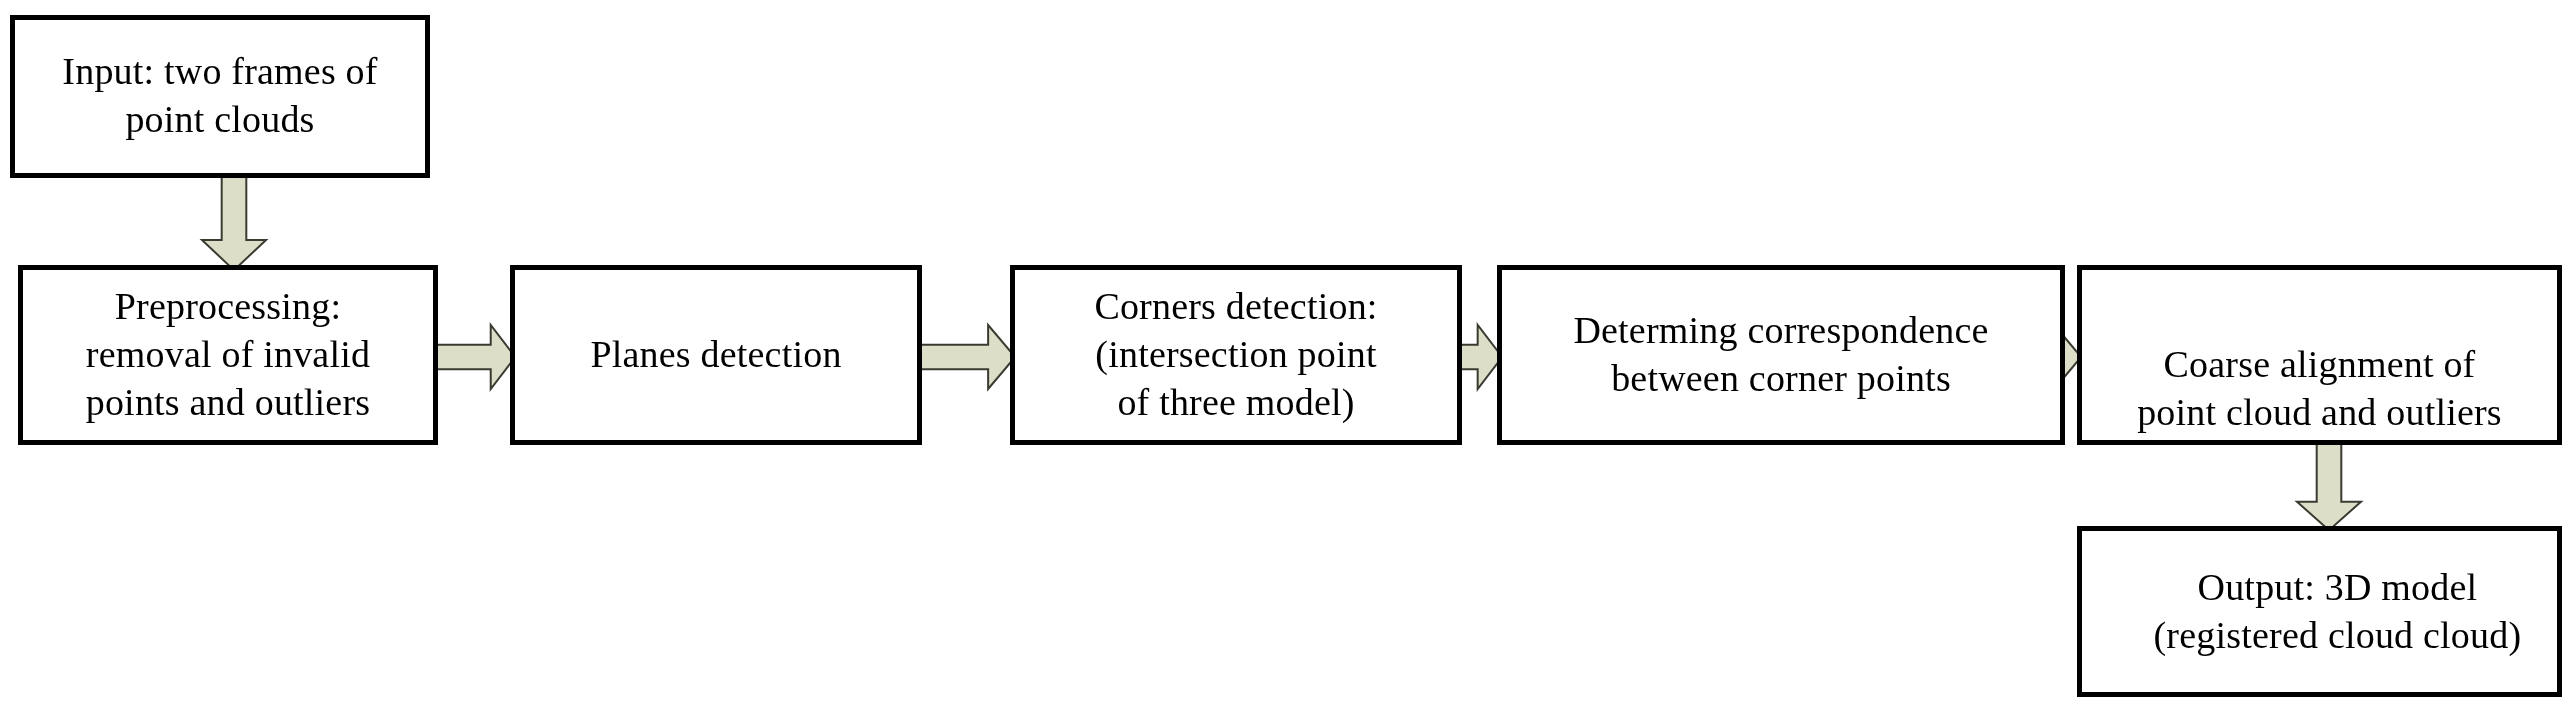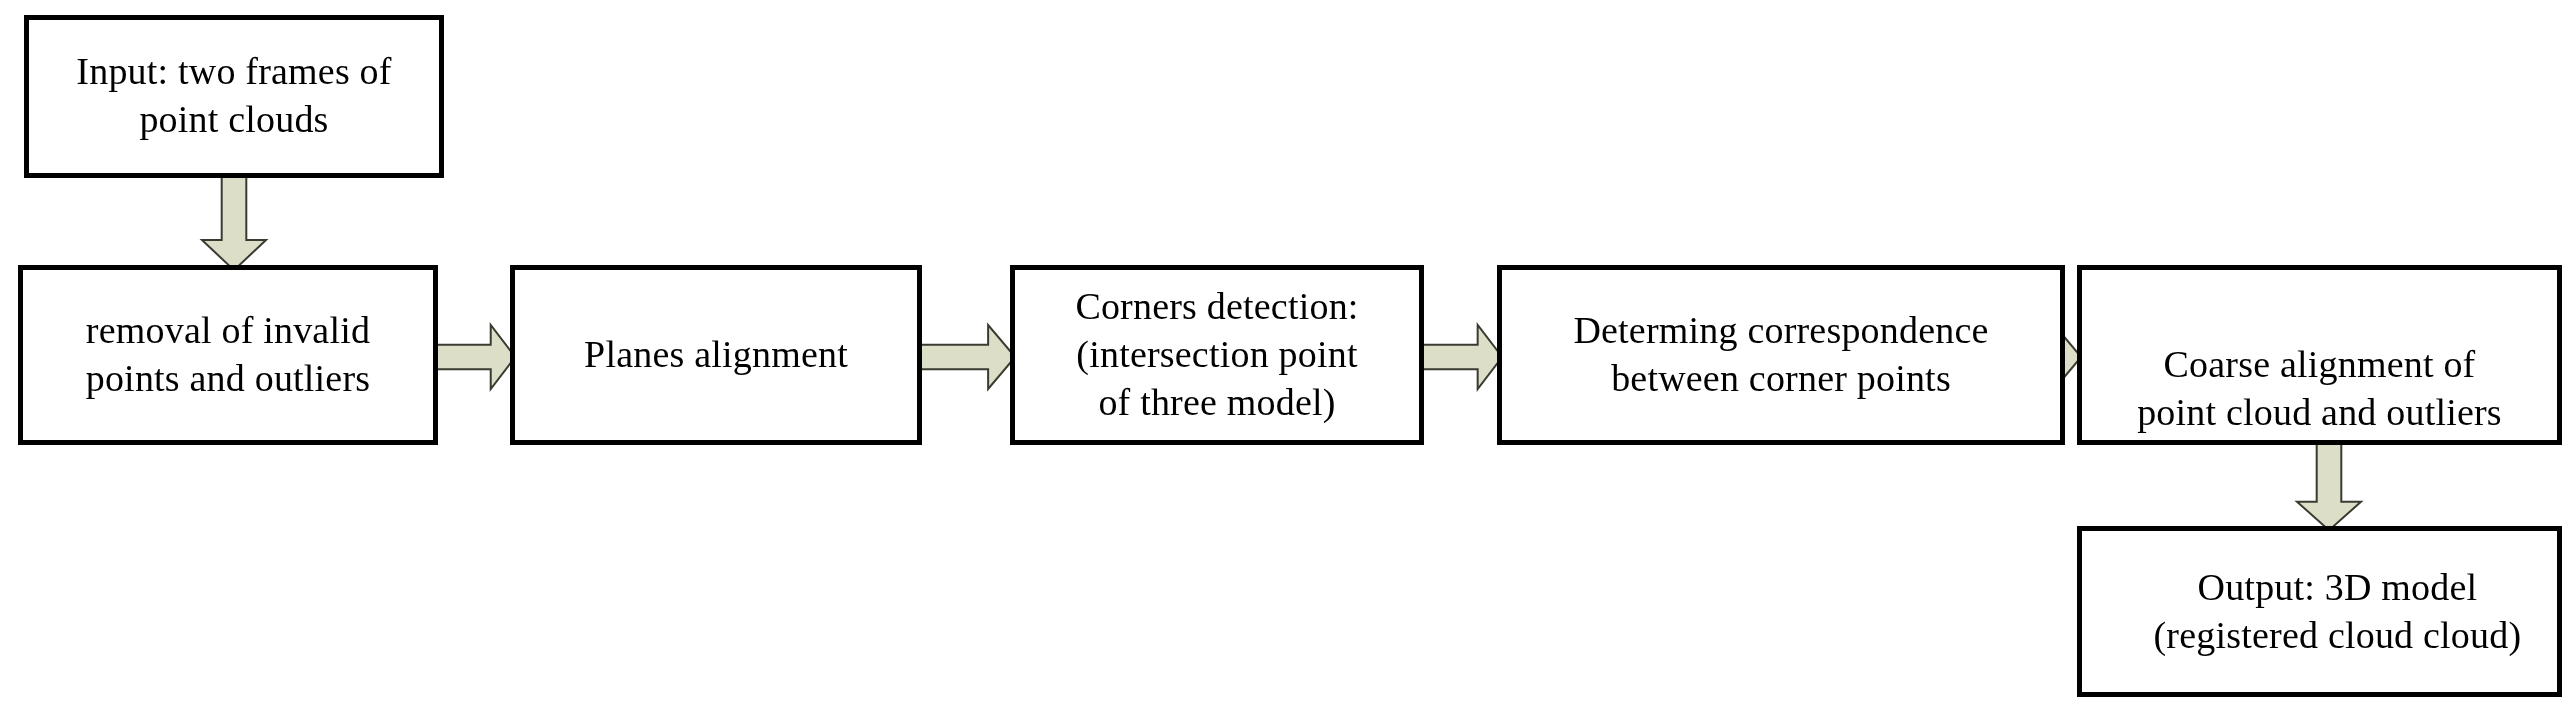--- a/index.html
+++ b/index.html
@@ -91,41 +91,42 @@
       <polygon points="0,24 85,24 85,0 118,39 85,78 85,54 0,54"></polygon>
     </svg>
   </div>
 
   <div class="arrow" style="left:2297px; top:440px; width:64px; height:91px;">
     <svg viewBox="0 0 78 112" preserveAspectRatio="none">
       <polygon points="24,0 54,0 54,76 78,76 39,111 0,76 24,76"></polygon>
     </svg>
   </div>
 
-  <div class="node" style="left:24px; top:14.7px; width:420px; height:163px;">
+  <div class="node" style="left:10px; top:14.7px; width:420px; height:163px;">
     <span class="lines">
       <span class="ln">Input: two frames of</span>
       <span class="ln">point clouds</span>
     </span>
   </div>
 
   <div class="node" style="left:18px; top:265px; width:420px; height:180px;">
     <span class="lines">
+      <span class="ln">Preprocessing:</span>
       <span class="ln">removal of invalid</span>
       <span class="ln">points and outliers</span>
     </span>
   </div>
 
   <div class="node" style="left:510px; top:265px; width:412px; height:180px;">
     <span class="lines">
-      <span class="ln">Planes alignment</span>
+      <span class="ln">Planes detection</span>
     </span>
   </div>
 
-  <div class="node" style="left:1010px; top:265px; width:414px; height:180px;">
+  <div class="node" style="left:1010px; top:265px; width:452px; height:180px;">
     <span class="lines">
       <span class="ln">Corners detection:</span>
       <span class="ln">(intersection point</span>
       <span class="ln">of three model)</span>
     </span>
   </div>
 
   <div class="node" style="left:1497px; top:265px; width:568px; height:180px;">
     <span class="lines">
       <span class="ln">Determing correspondence</span>

